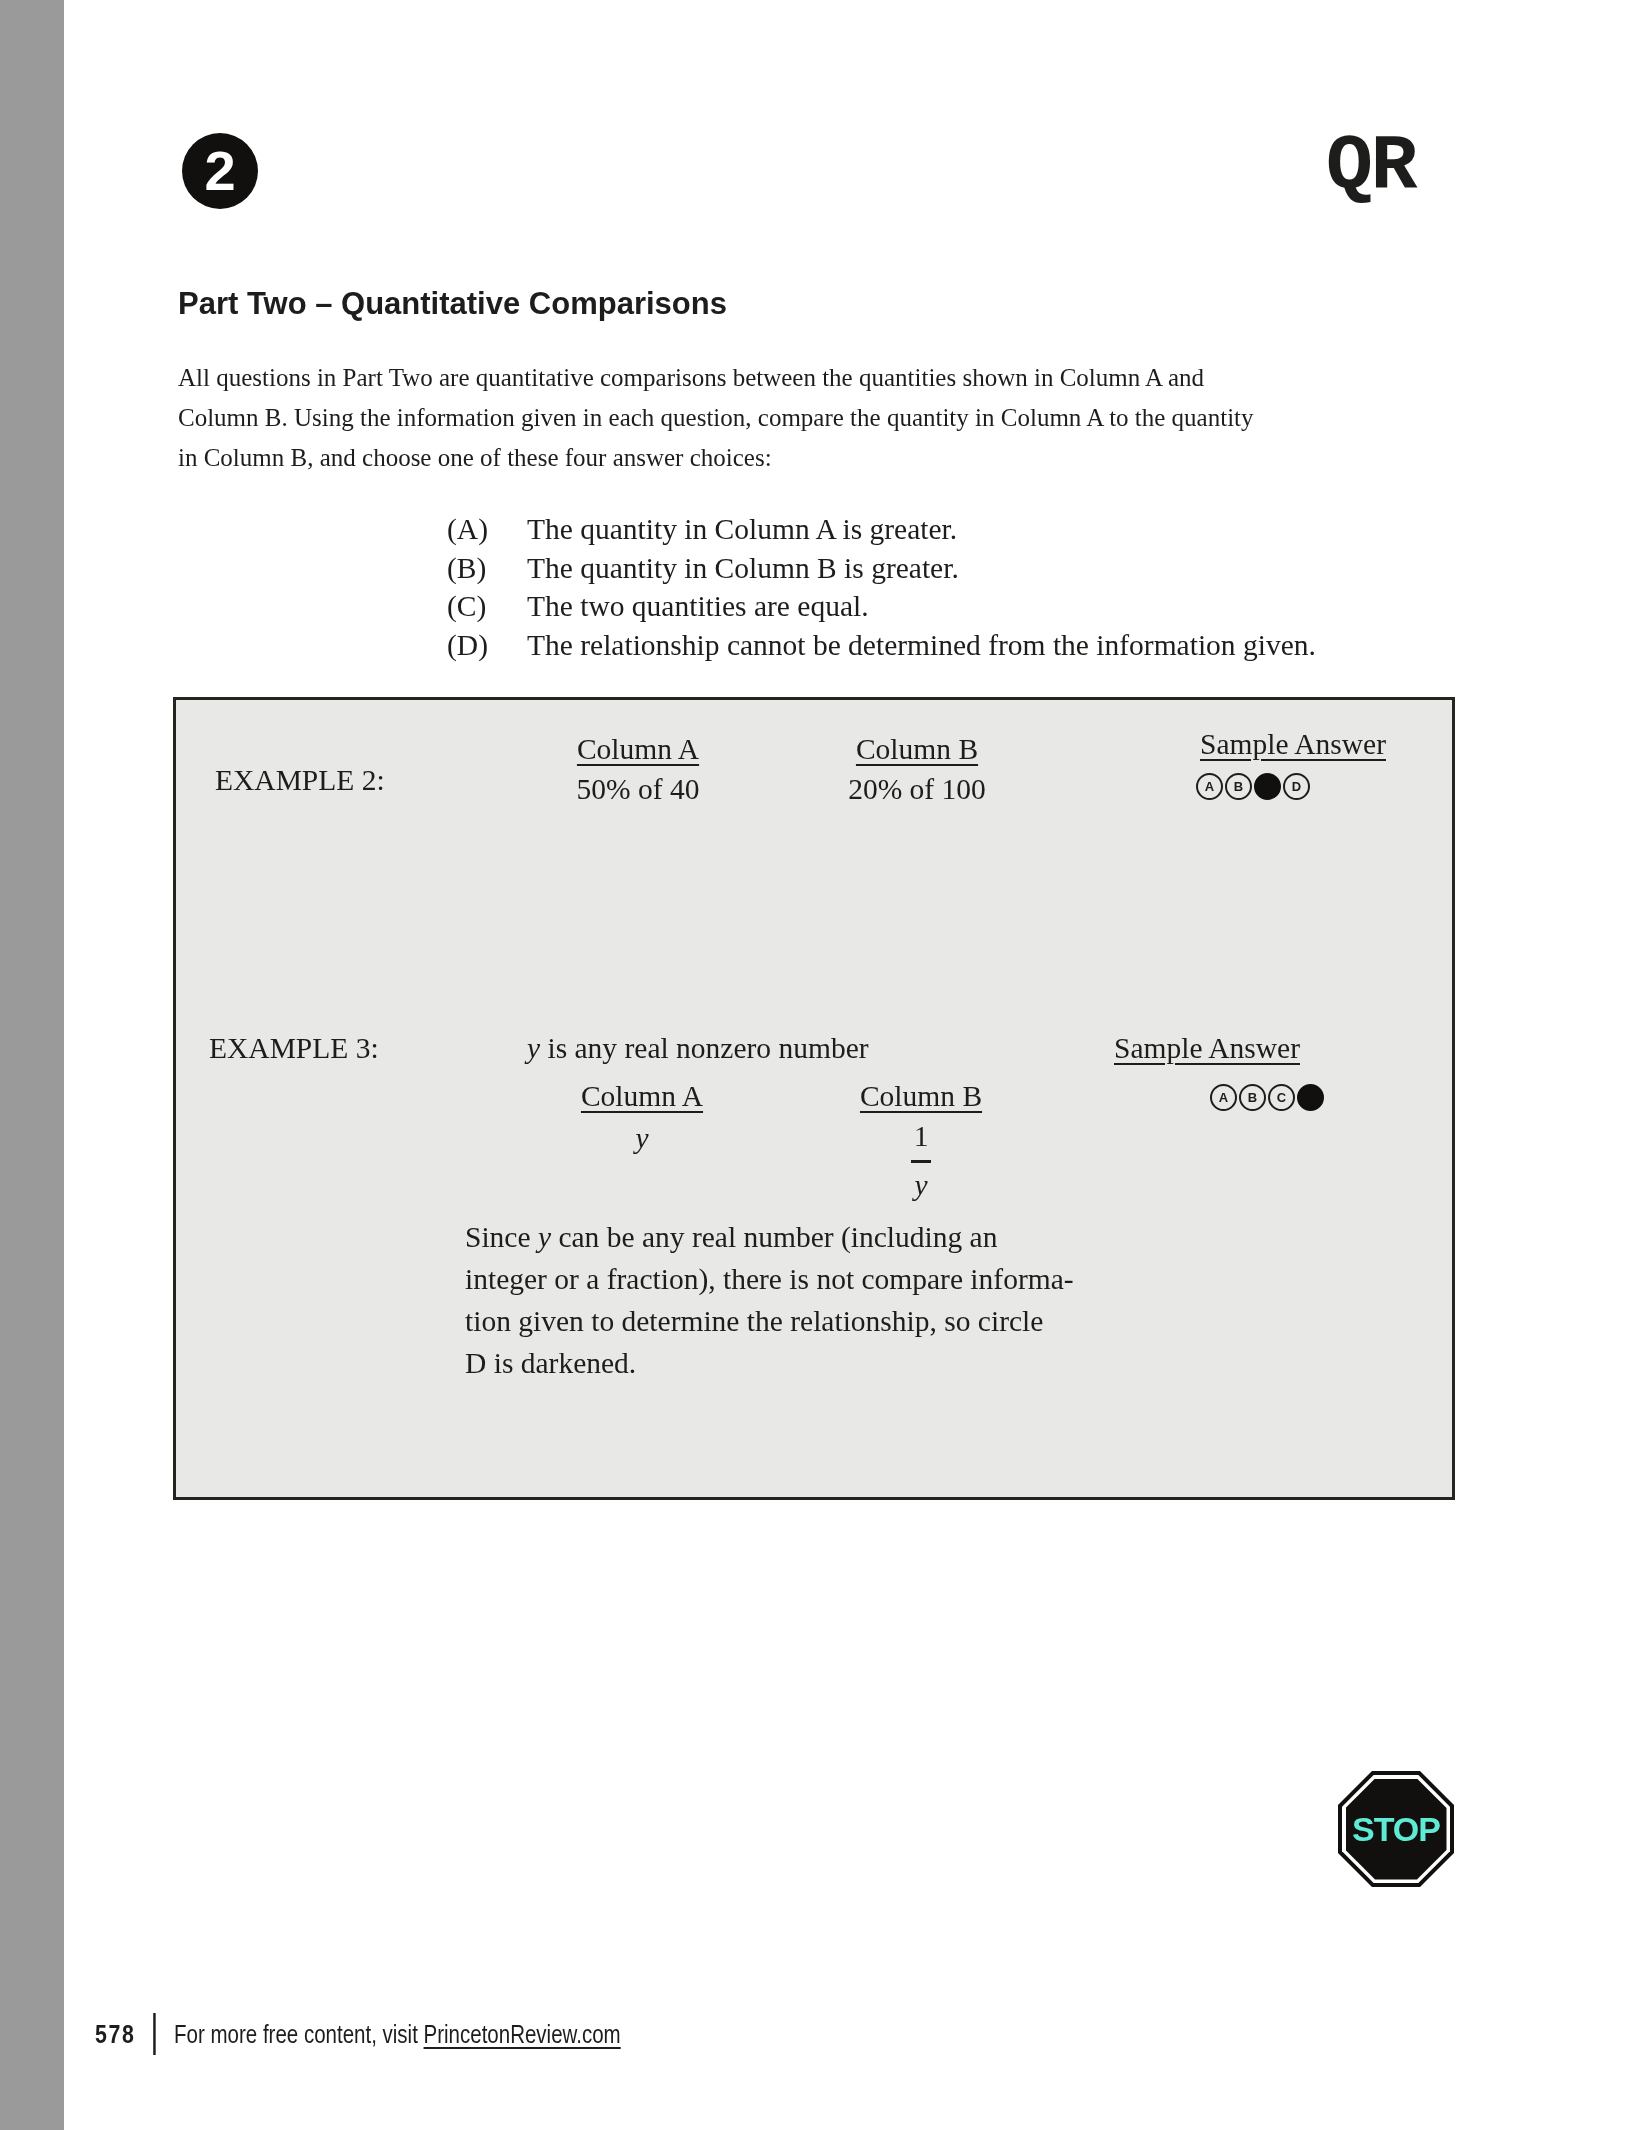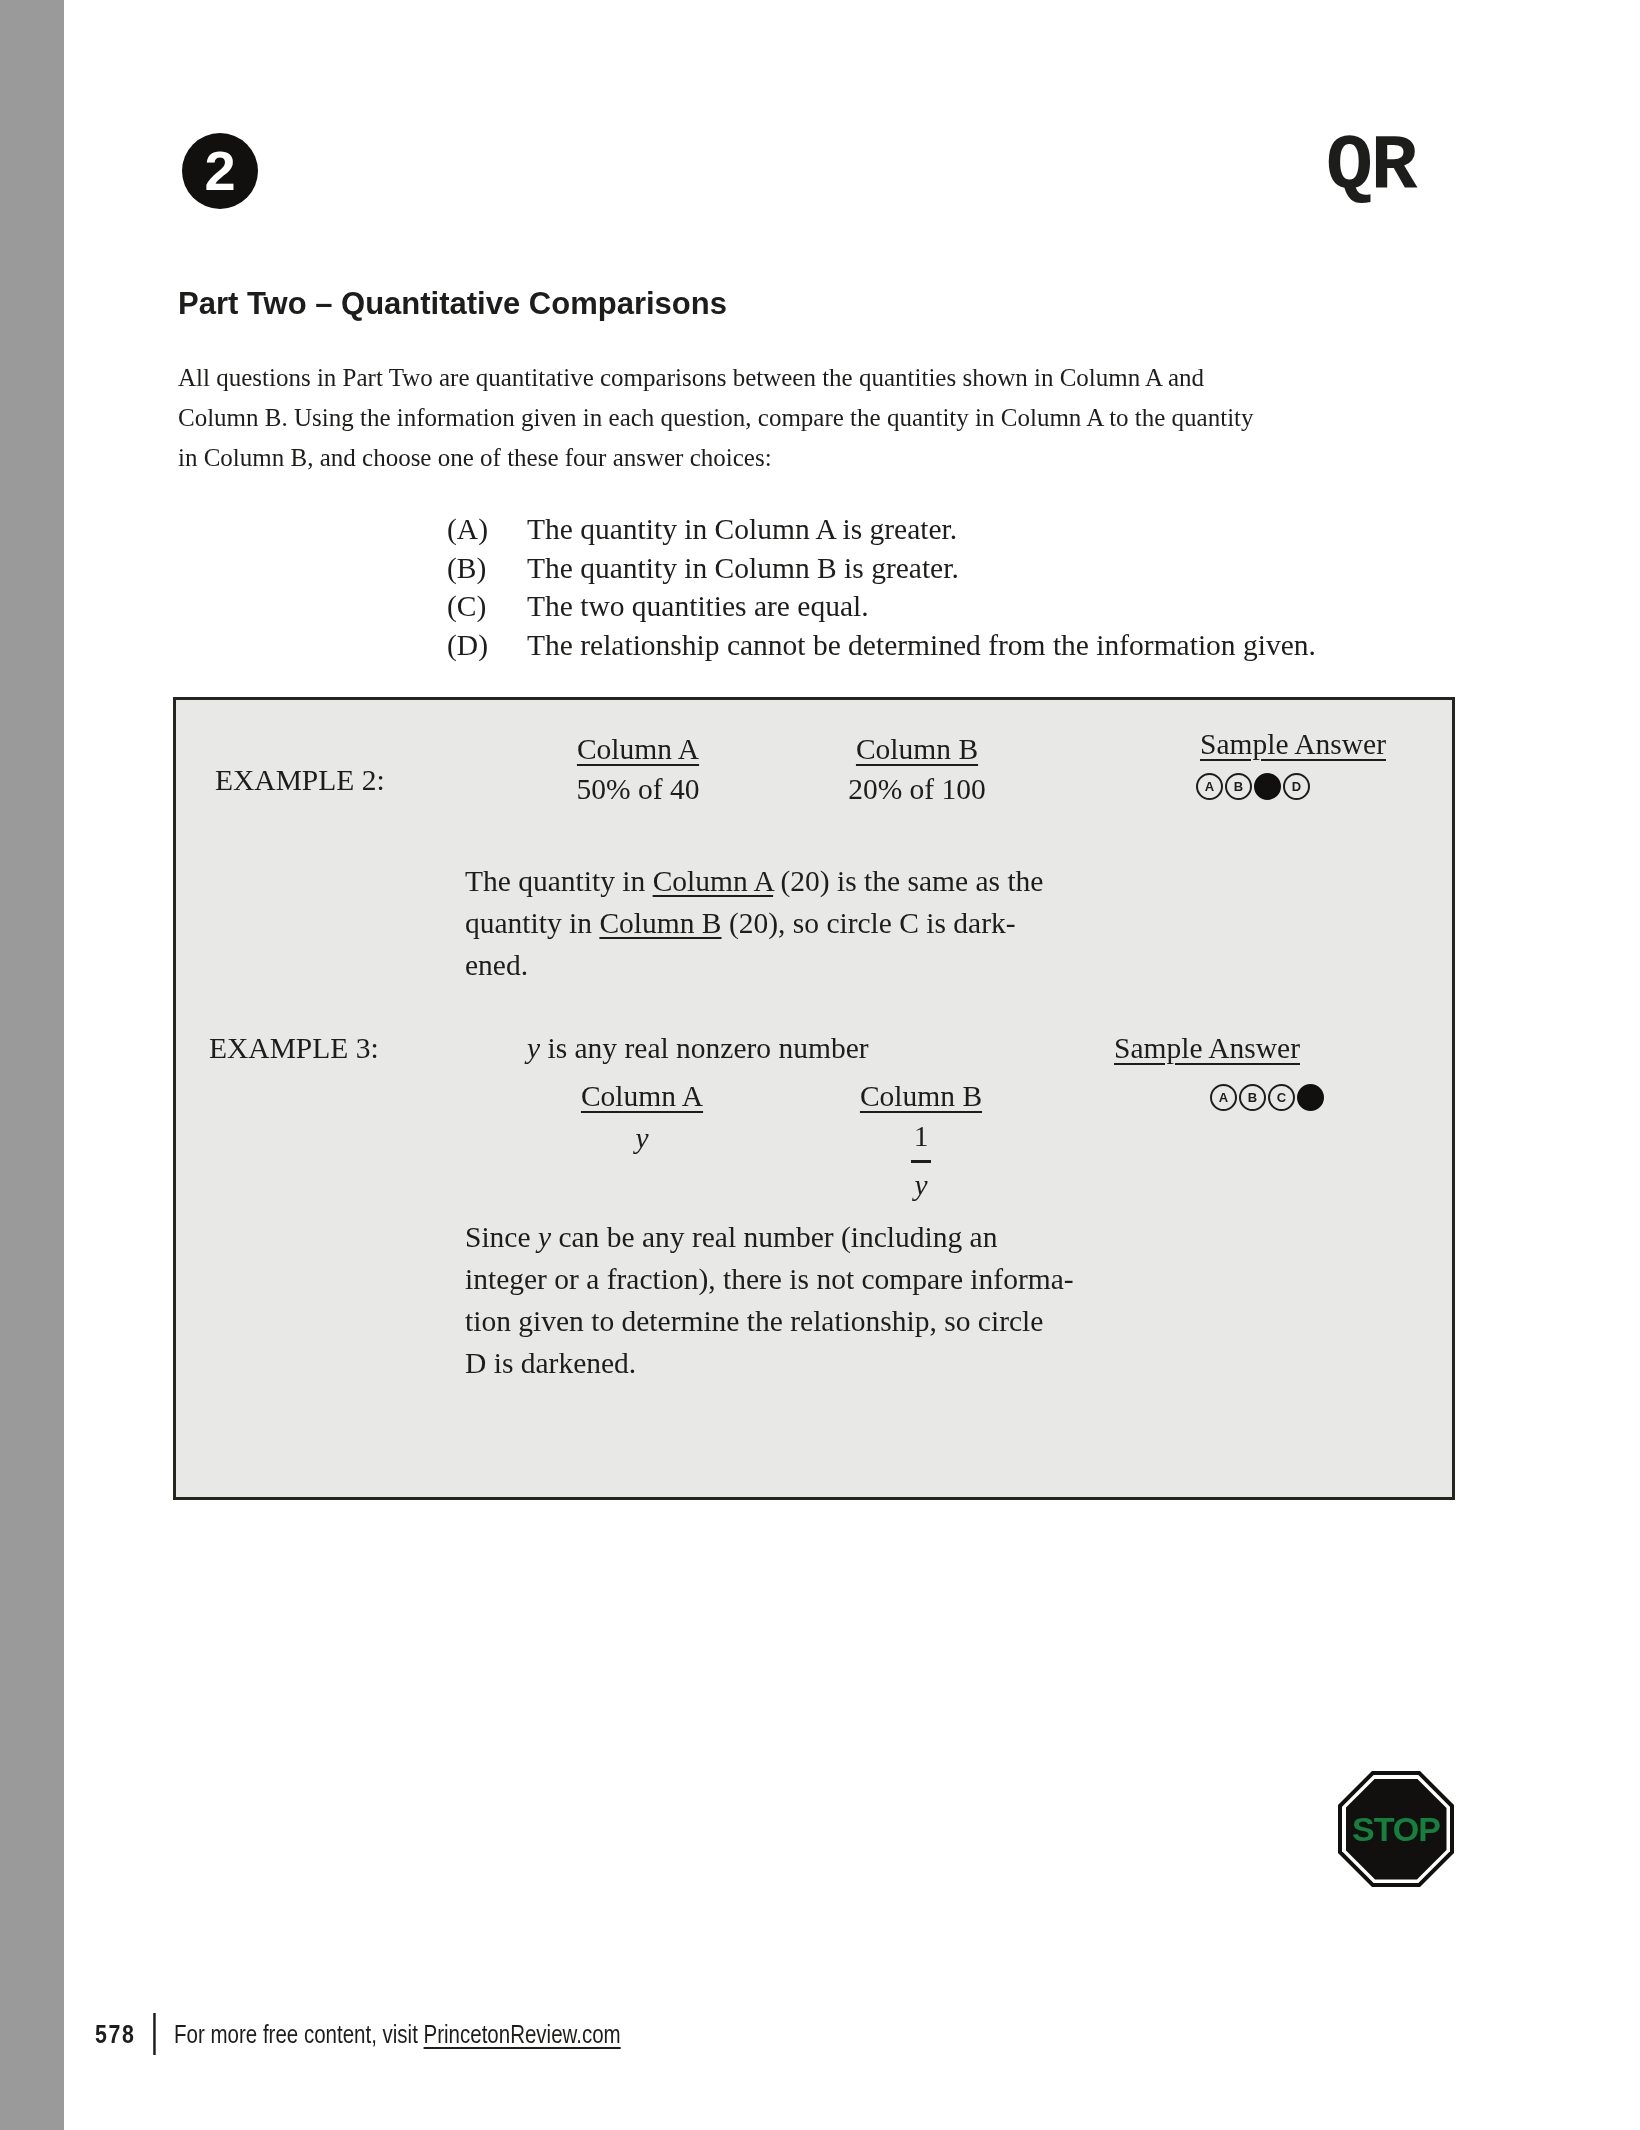--- a/index.html
+++ b/index.html
@@ -95,21 +95,21 @@
   }
   .stop-sign { position: absolute; left: 1338px; top: 1771px; width: 116px; height: 116px; }
   .oct {
     clip-path: polygon(29.3% 0%, 70.7% 0%, 100% 29.3%, 100% 70.7%, 70.7% 100%, 29.3% 100%, 0% 70.7%, 0% 29.3%);
     display: flex; align-items: center; justify-content: center;
   }
   .oct-outer { width: 116px; height: 116px; background: #11100e; }
   .oct-mid   { width: 108px; height: 108px; background: #ffffff; }
   .oct-inner {
     width: 101px; height: 101px; background: #11100e;
-    color: #15803d;
+    color: #5eead4;
     font-family: "Liberation Sans", sans-serif;
     font-weight: bold; font-size: 34px; letter-spacing: -1px;
   }
 
   .footer {
     position: absolute; left: 95px; top: 2012px;
     height: 44px;
     display: flex; align-items: center; gap: 22px;
     font-family: "Liberation Sans", sans-serif;
     transform: scaleX(0.82); transform-origin: left center;
@@ -178,23 +178,20 @@
     <div class="col-block" style="left:352px; top:73px;">50% of 40</div>
     <div class="col-block" style="left:631px; top:73px;">20% of 100</div>
 
     <div class="bubbles" style="left:1020px; top:73px;">
         <span class="bubble">A</span>
         <span class="bubble">B</span>
         <span class="bubble filled"></span>
         <span class="bubble">D</span>
       </div>
 
-    <div class="explain" style="left:289px; top:160px;"><span>The quantity in </span><u>Column A</u><span> (20) is the same as the
-quantity in </span><u>Column B</u><span> (20), so circle C is dark-
-ened.</span></div>
 
     <div class="ex-label" style="left:33px; top:332px;">EXAMPLE 3:</div>
 
     <div class="condition" style="left:351px; top:332px;"><i>y</i><span> is any real nonzero number</span></div>
 
     <div class="sa-block" style="left:938px; top:332px;">
       <span class="head-u">Sample Answer</span>
     </div>
 
     <div class="col-block" style="left:356px; top:380px;">

